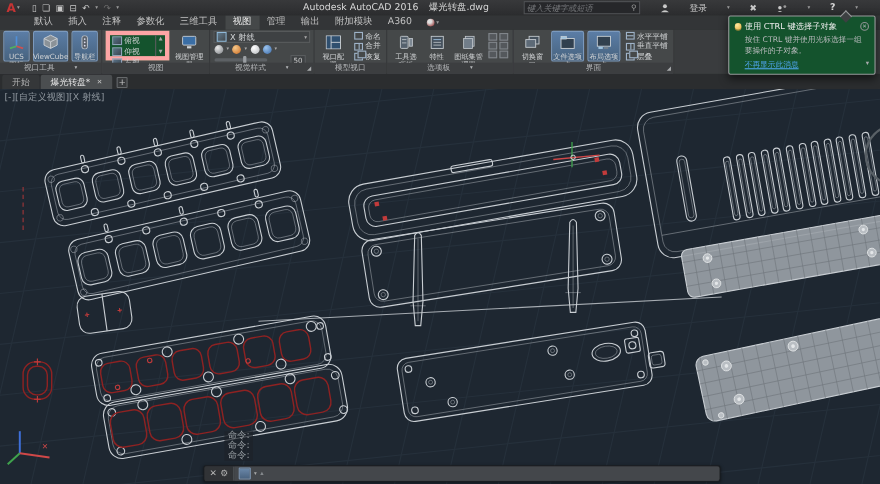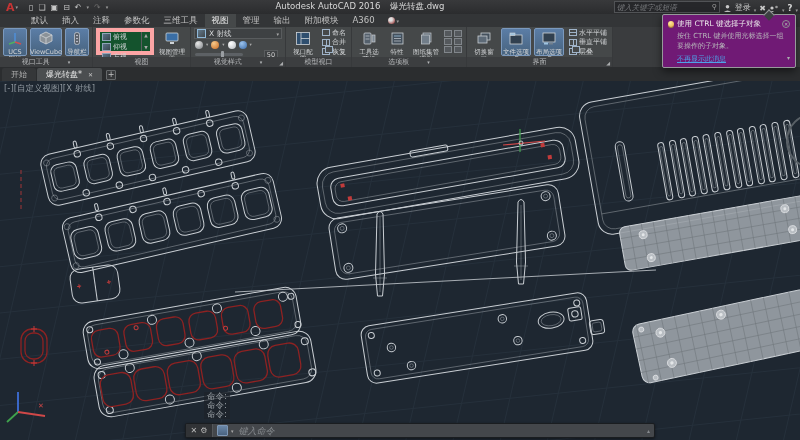--- a/index.html
+++ b/index.html
@@ -10,21 +10,21 @@
   
   .titlebar{height:14px;background:linear-gradient(#38393b,#2b2c2e);display:flex;align-items:center;
             color:#c9c9c9;font-size:9px;position:relative;z-index:5}
   .logo{width:24px;height:14px;display:flex;align-items:center;justify-content:center;gap:1px}
   .logoA{color:#c53434;font-weight:bold;font-size:11px;line-height:13px}
   .lcaret,.tcaret{font-size:5px;color:#9a9a9a}
   .qat{display:flex;align-items:center;gap:5px;margin-left:5px;font-size:8px;color:#c9c9c9}
   .qat .dim{color:#6f6f6f}
   .tb-title{position:absolute;left:360px;transform:translateX(-50%);white-space:nowrap;font-size:8.5px;color:#d8d8d8}
   .tb-title .doc{margin-left:7px}
-  .tb-right{margin-left:auto;display:flex;align-items:flex-end;gap:3px;padding-right:2px}
+  .tb-right{margin-left:auto;display:flex;align-items:center;gap:18px;padding-right:20px}
   .searchbox{display:flex;align-items:center;background:#26272a;border:1px solid #515356;height:10px;width:104px}
   .searchbox input{flex:1;background:transparent;border:none;outline:none;color:#cfcfcf;font-size:7.5px;padding:0 2px;font-style:italic;min-width:0}
   .searchbox input::placeholder{color:#76787b;font-style:italic}
   .mag{font-size:7px;color:#9a9a9a;padding-right:2px}
   .tbico{font-size:8px;color:#c9c9c9;display:flex;align-items:center}
   .signin{font-size:8px;color:#c9c9c9}
   .help{font-size:8.5px;color:#d8d8d8;font-weight:bold}
 
   
   .tabrow{height:13px;background:#333537;display:flex;align-items:center;padding-left:24px;
@@ -98,21 +98,21 @@
   .cmdcap{width:26px;display:flex;align-items:center;justify-content:center;gap:3px;color:#b8b8b8;font-size:8px;
           background:#313336;border-right:1px solid #54575a;border-radius:2px 0 0 2px}
   .cmdfield{flex:1;display:flex;align-items:center;gap:3px;padding:0 4px;background:#44474b;border-radius:0 2px 2px 0}
   .cmdico{width:9px;height:9px;background:linear-gradient(#6a87a8,#4a6380);border:1px solid #7e97b5;border-radius:1px;flex:none}
   .cmdcaret{font-size:5px;color:#a8a8a8}
   .cmdfield input{flex:1;background:transparent;border:0;outline:0;font-size:9px;color:#d8d8d8;font-style:italic;min-width:0}
   .cmdfield input::placeholder{color:#85898d;font-style:italic}
   .cmdgrip{font-size:6px;color:#85898d}
 
   
-  .tooltip{position:absolute;left:662px;top:14px;width:134px;background:#701a75;border:1px solid #97999b;border-radius:2px;
+  .tooltip{position:absolute;left:662px;top:14px;width:134px;background:#14532d;border:1px solid #97999b;border-radius:2px;
            box-shadow:0 3px 8px rgba(0,0,0,.55);z-index:10;padding:4px 5px 3px;box-sizing:border-box}
   .tt-arrow{position:absolute;top:-4.5px;right:22px;width:7px;height:7px;background:#3d4042;
             border-left:1px solid #97999b;border-top:1px solid #97999b;transform:rotate(45deg)}
   .tt-head{display:flex;align-items:center;gap:3px}
   .bulb{width:6px;height:6px;border-radius:50%;background:radial-gradient(circle at 35% 30%,#ffe9a0,#e3a93c);
         box-shadow:0 1px 0 #a08538;flex:none}
   .tt-title{font-size:7.5px;color:#ececec;flex:1;white-space:nowrap}
   .tt-close{width:8px;height:8px;border:1px solid #909294;border-radius:50%;color:#bdbfc1;font-size:5px;
             line-height:7px;text-align:center;flex:none;box-sizing:border-box}
   .tt-body{font-size:7px;color:#b9bbbd;line-height:1.4;margin:3px 0 2px 9px}
@@ -753,21 +753,20 @@
     </div>
 
     <div class="cmdbar">
       <div class="cmdcap">
         <span>✕</span>
         <span>⚙</span>
       </div>
       <div class="cmdfield">
         <span class="cmdico"></span>
         <span class="cmdcaret">▾</span>
-        <input placeholder="键入命令" style="">
         <span class="cmdgrip">▴</span>
       </div>
     </div>
   </div>
 
   <div class="tooltip">
     <div class="tt-arrow"></div>
     <div class="tt-head">
       <span class="bulb"></span>
       <span class="tt-title">使用 CTRL 键选择子对象</span>

